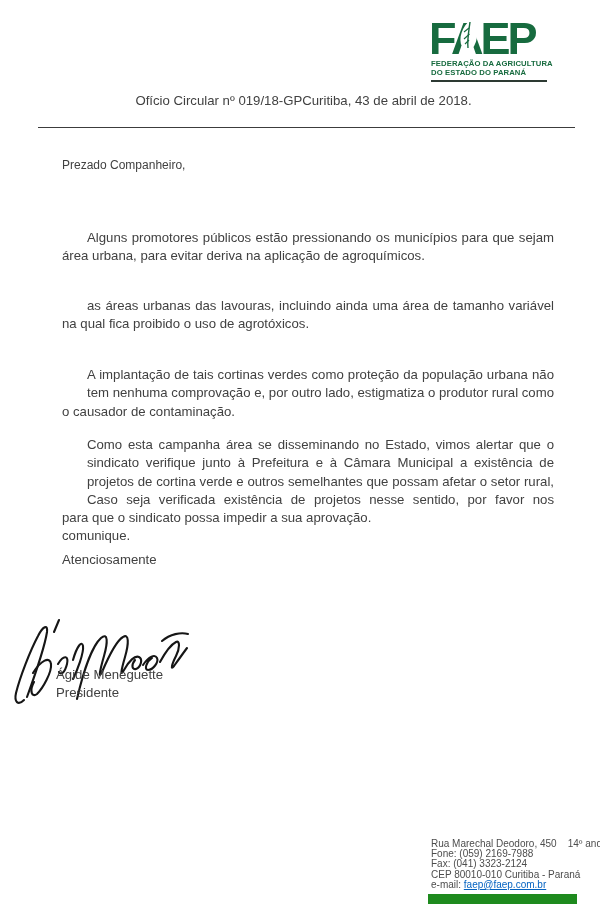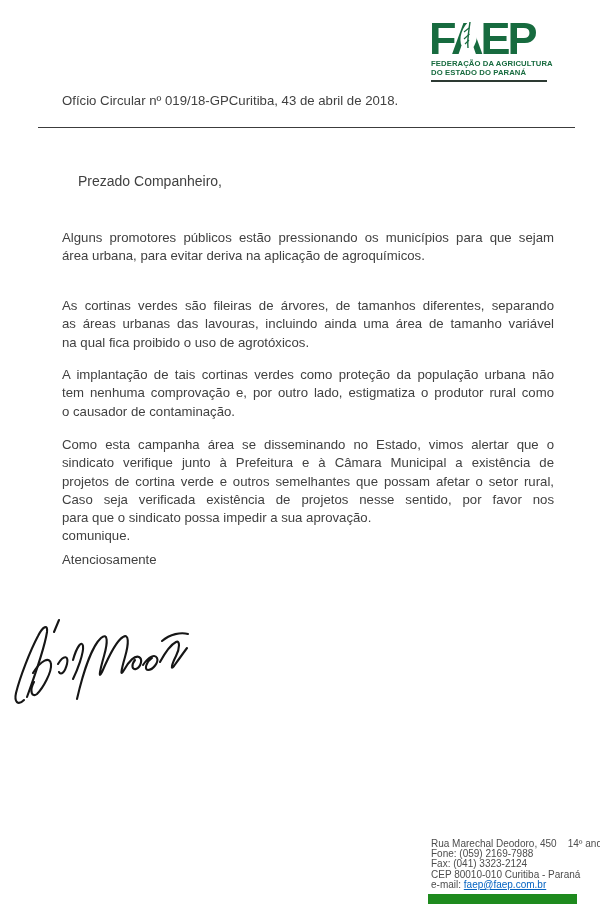--- a/index.html
+++ b/index.html
@@ -7,28 +7,28 @@
     position:relative;width:600px;height:915px;background:#ffffff;
     font-family:"Liberation Sans",sans-serif;color:#414141;overflow:hidden;
     margin:0 auto;
   }
   
   .logo{position:absolute;left:431px;top:14px;width:117px;}
   .logo-word{display:block;}
   .orgname{font-weight:bold;font-size:7.7px;line-height:9.4px;color:#176B3F;letter-spacing:0.1px;white-space:nowrap;}
   .logo-rule{border-top:2px solid #2d3a33;margin-top:2px;width:116px;height:0;}
   
-  .hdr-row{position:absolute;left:62px;top:93px;width:483px;display:flex;justify-content:flex-start;font-size:13.2px;}
+  .hdr-row{position:absolute;left:62px;top:93px;width:483px;display:flex;justify-content:center;font-size:13.2px;}
   .sep{position:absolute;left:38px;top:127px;width:537px;height:0;border-top:1px solid #3c3c3c;}
   
-  .salutation{position:absolute;left:62px;top:173px;font-size:14px;margin-left:16px;}
+  .salutation{position:absolute;left:62px;top:158px;font-size:12px;}
   .para{position:absolute;left:62px;width:492px;font-size:13.2px;line-height:18.3px;}
   .p1{top:229px}.p2{top:297px}.p3{top:366px}.p4{top:436px}
   .ln{text-align:justify;}
-  .ln.j{text-align-last:justify;}
+  .ln.j{text-align-last:justify;margin-left:25px;}
   .closing{position:absolute;left:62px;top:552px;font-size:13.2px;}
   .sig{position:absolute;left:13px;top:613px;}
   .signer{position:absolute;left:56px;top:666px;font-size:13.2px;line-height:18.3px;}
   
   .footer{position:absolute;left:431px;top:839px;font-size:10px;line-height:10.2px;color:#4d4d4d;white-space:nowrap;}
   .footer a{color:#0563C1;text-decoration:underline;cursor:pointer;}
   .bar{position:absolute;left:428px;top:894px;width:149px;height:10px;background:#1E8A1E;}
 </style>
 </head>
 <body>
@@ -56,21 +56,20 @@
   <div class="sep"></div>
 
   <div class="salutation">Prezado Companheiro,</div>
 
   <div class="para p1">
     <div class="ln j">Alguns promotores públicos estão pressionando os municípios para que sejam</div>
     <div class="ln">área urbana, para evitar deriva na aplicação de agroquímicos.</div>
   </div>
 
   <div class="para p2">
-    <div class="ln j">As cortinas verdes são fileiras de árvores, de tamanhos diferentes, separando</div>
     <div class="ln j">as áreas urbanas das lavouras, incluindo ainda uma área de tamanho variável</div>
     <div class="ln">na qual fica proibido o uso de agrotóxicos.</div>
   </div>
 
   <div class="para p3">
     <div class="ln j">A implantação de tais cortinas verdes como proteção da população urbana não</div>
     <div class="ln j">tem nenhuma comprovação e, por outro lado, estigmatiza o produtor rural como</div>
     <div class="ln">o causador de contaminação.</div>
   </div>
 
@@ -92,20 +91,24 @@
       <path d="M20,60 C28,47 37,43 38,51 C39,59 30,75 24,81 C19,85 16,78 21,69"></path>
       <path d="M45,51 C51,41 56,43 54,51 C52,59 48,63 46,59"></path>
       <path d="M60,47 C64,33 69,27 70,33 C71,40 64,58 60,66"></path>
       <path d="M64,86 C70,60 79,33 88,25 C95,19 95,29 91,43 C87,57 85,67 89,59 C95,45 103,28 110,24 C116,20 116,30 112,44 C108,58 107,64 111,57 C116,48 122,42 126,44 C130,46 128,54 123,56 C119,57 118,52 122,47"></path>
       <path d="M130,52 C136,43 142,41 144,45 C146,49 140,57 135,57 C131,57 133,49 139,45"></path>
       <path d="M147,49 C153,38 159,31 163,29 C167,27 167,35 163,43 C159,51 157,58 161,53 C166,46 171,39 174,35"></path>
       <path d="M149,28 C157,21 168,19 175,21"></path>
     </g>
   </svg>
 
+  <div class="signer">
+    <div>Ágide Meneguette</div>
+    <div>Presidente</div>
+  </div>
 
   <div class="footer">
     <div>Rua Marechal Deodoro, 450&nbsp;&nbsp;&nbsp;&nbsp;14º andar</div>
     <div>Fone: (059) 2169-7988</div>
     <div>Fax: (041) 3323-2124</div>
     <div>CEP 80010-010 Curitiba - Paraná</div>
     <div><span>e-mail: </span><a href="#">faep@faep.com.br</a></div>
   </div>
   <div class="bar" style="background-color: rgb(30, 138, 30);"></div>
 

